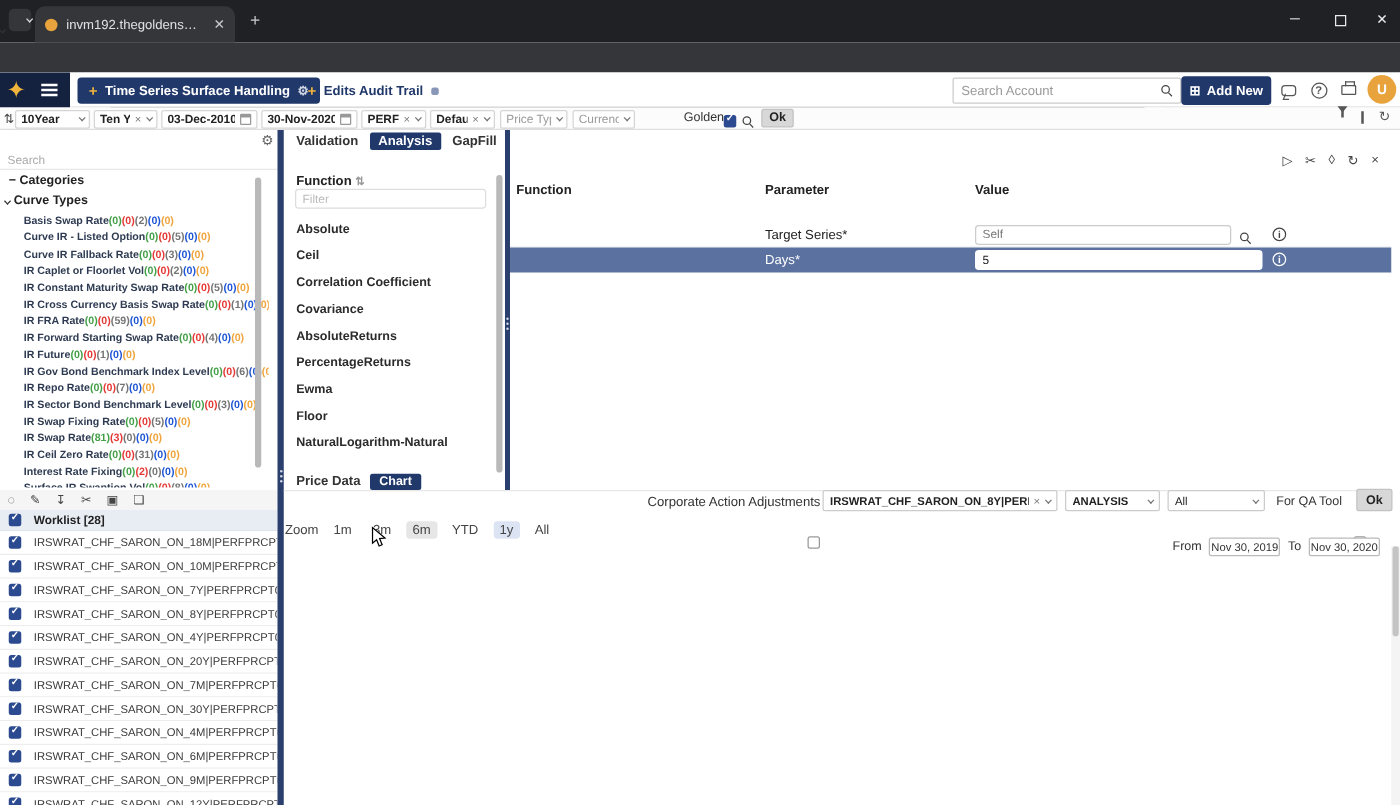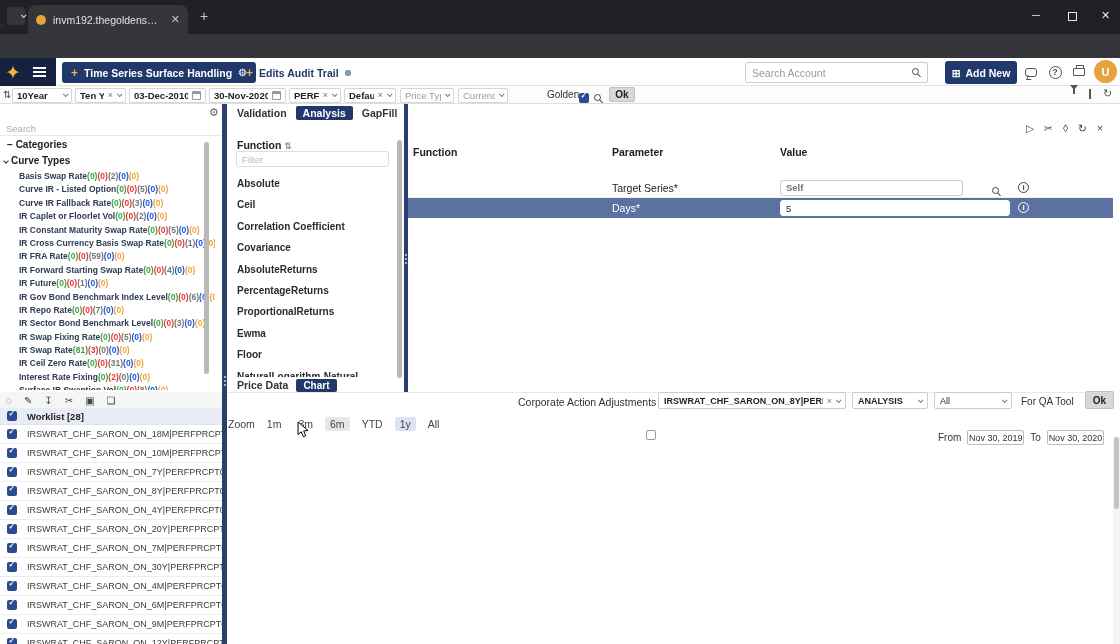--- a/index.html
+++ b/index.html
@@ -31,21 +31,21 @@
   
   .appheader{left:0;top:58px;width:1120px;height:28px;background:#fff;border-bottom:1px solid #e3e3e3}
   .logo-tile{left:0;top:58px;width:56px;height:28px;background:#15223f;display:flex;align-items:center;gap:6px;padding-left:5px}
   .logo-star{color:#f0b43c;font-size:19px;line-height:1}
   .burger{width:13px;height:2px;background:#fff;box-shadow:0 -4px 0 #fff,0 4px 0 #fff;margin-left:6px}
   .apptab1{left:62px;top:62px;height:21px;background:#21386b;border-radius:3px;display:flex;align-items:center;gap:6px;padding:0 9px;color:#fff;font-size:10.5px;font-weight:bold}
   .apptab2{left:242px;top:62px;height:21px;display:flex;align-items:center;gap:6px;padding:0 4px;color:#21386b;font-size:10.5px;font-weight:bold}
   .plus-gold{color:#f0b43c;font-weight:bold;font-size:12px}
   .tab-gear{color:#cfd6e4;font-size:10px}
   .tab-dot{width:6px;height:6px;border-radius:2px;background:#8896b8}
-  .acct-search{left:745px;top:62px;width:183px;height:21px;border:1px solid #ccc;border-radius:2px;display:flex;align-items:center;padding:0 6px}
+  .acct-search{left:762px;top:62px;width:183px;height:21px;border:1px solid #ccc;border-radius:2px;display:flex;align-items:center;padding:0 6px}
   .acct-search input{border:none;outline:none;flex:1;font-size:10.5px;font-family:"Liberation Sans",sans-serif;color:#333}
   .acct-search input::placeholder{color:#9a9a9a}
   .addnew{left:945px;top:61px;width:72px;height:23px;background:#21386b;border-radius:3px;color:#fff;font-size:10.5px;font-weight:bold;display:flex;align-items:center;justify-content:center;gap:5px}
   .hdr-ic{top:64px;width:16px;height:16px;display:flex;align-items:center;justify-content:center}
   .bubbleic{width:12px;height:9px;border:1.3px solid #555;border-radius:3px;position:relative}
   .bubbleic::after{content:"";position:absolute;left:1px;bottom:-4px;width:4px;height:4px;border-left:1.3px solid #555;border-bottom:1.3px solid #555;transform:skewX(-20deg)}
   .helpic{width:13px;height:13px;border:1.3px solid #555;border-radius:50%;color:#555;font-size:9px;font-weight:bold;display:flex;align-items:center;justify-content:center}
   .printic{width:12px;height:8px;border:1.3px solid #555;border-radius:1px;position:relative}
   .printic::before{content:"";position:absolute;left:2px;top:-4px;width:6px;height:3px;border:1.2px solid #555;border-bottom:none}
   .avatar{left:1094px;top:60px;width:23px;height:23px;border-radius:50%;background:#e8a33d;color:#fff;font-size:11px;font-weight:bold;display:flex;align-items:center;justify-content:center}
@@ -436,21 +436,20 @@
       <div class="fn-item">Ceil</div>
 
       <div class="fn-item">Correlation Coefficient</div>
 
       <div class="fn-item">Covariance</div>
 
       <div class="fn-item">AbsoluteReturns</div>
 
       <div class="fn-item">PercentageReturns</div>
 
-      <div class="fn-item">ProportionalReturns</div>
 
       <div class="fn-item">Ewma</div>
 
       <div class="fn-item">Floor</div>
 
       <div class="fn-item">NaturalLogarithm-Natural</div>
     </div>
   <div class="abs fn-scroll"></div>
   <div class="abs bottom-tabs">
     <span>Price Data</span>
@@ -467,21 +466,21 @@
   </div>
   <span class="rp-col" style="left:413px">Function</span>
   <span class="rp-col" style="left:612px">Parameter</span>
   <span class="rp-col" style="left:780px">Value</span>
   <div class="rp-group">
     <span class="gchv"></span>
     <span>PercentageReturns</span>
   </div>
   <div class="abs rp-row row-target">
     <span class="rp-label">Target Series*</span>
-    <input class="rp-input" style="width: 183px; font-weight: bold;" placeholder="Self">
+    <input class="rp-input" style="width: 205px;" placeholder="Self">
     <span class="abs" style="left:584px;top:4px"><span class="mag"></span></span>
     <span class="info-i" style="left:610px;top:4px">i</span>
   </div>
   <div class="abs rp-row row-days">
     <span class="rp-label">Days*</span>
     <input class="rp-input" style="width: 230px; border-color: rgb(255, 255, 255);" value="5">
     <span class="info-i white" style="left:610px;top:4px">i</span>
   </div>
 
   

